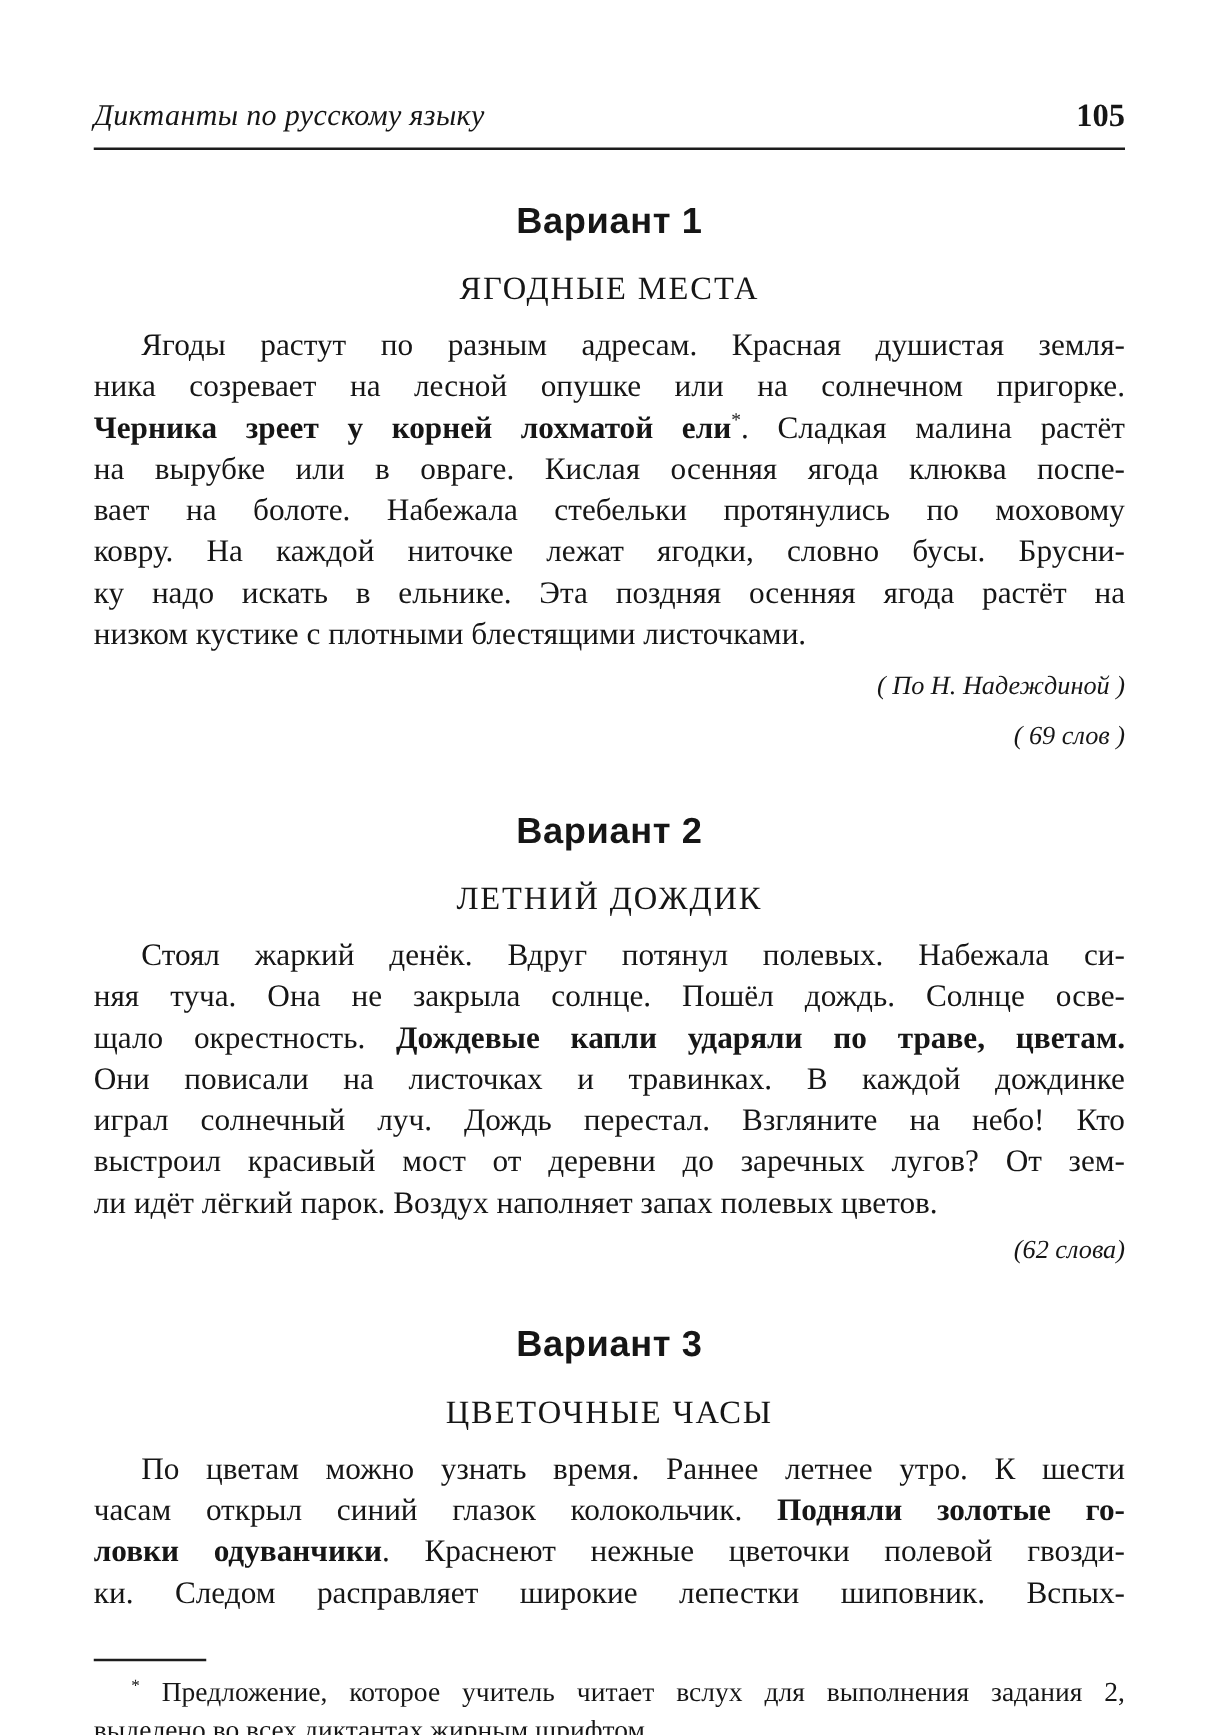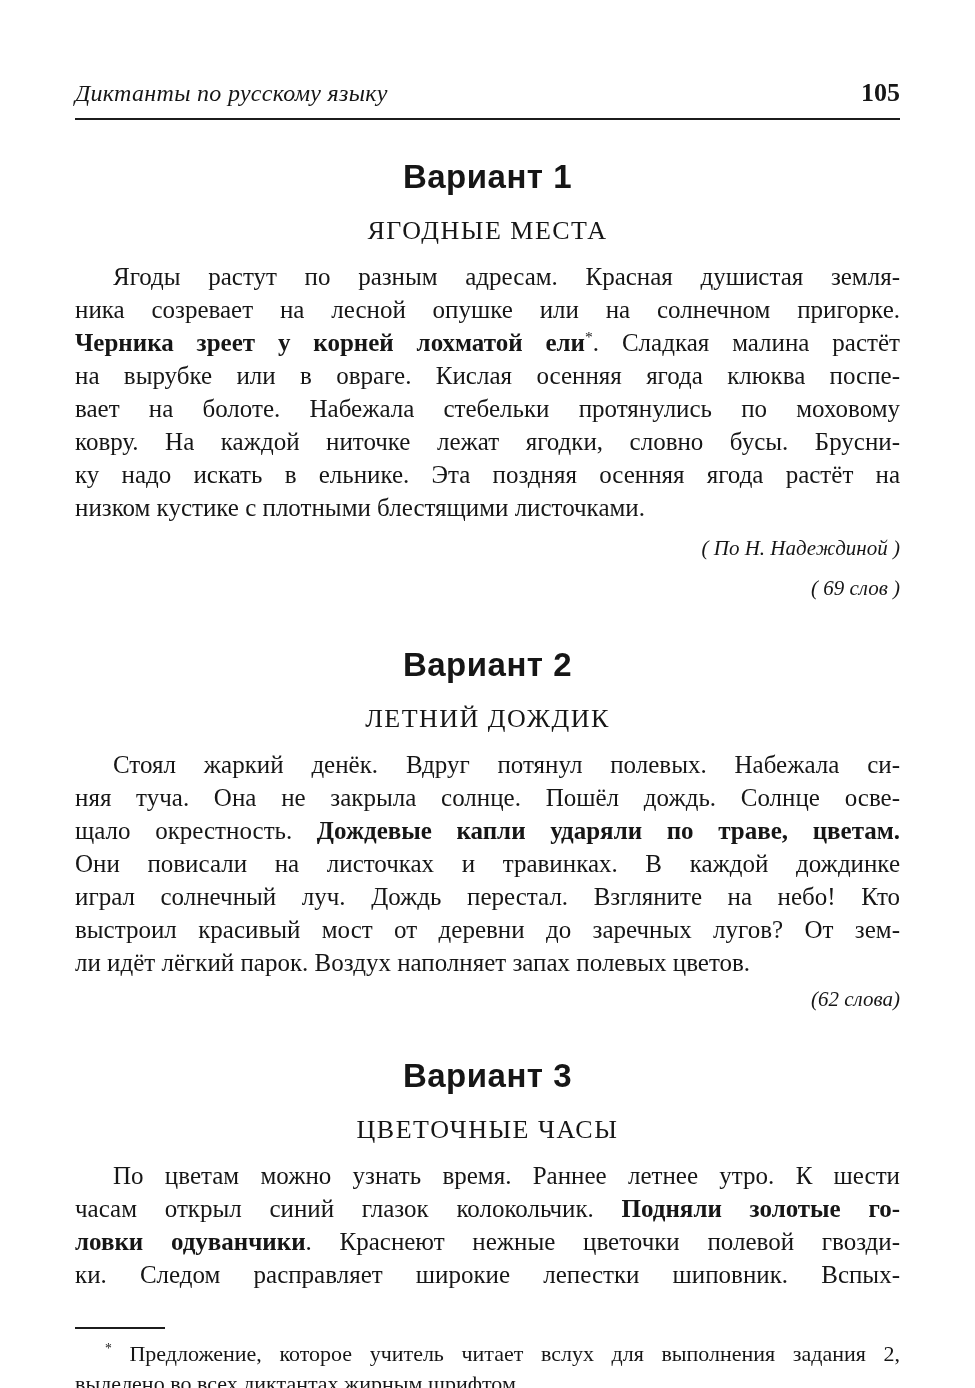--- a/index.html
+++ b/index.html
@@ -34,21 +34,21 @@
   .page-number {
     font-weight: bold;
     font-size: 26px;
   }
   
   .variant-heading {
     margin-top: 40px;
     text-align: center;
     font-family: "Liberation Sans", "DejaVu Sans", sans-serif;
     font-weight: bold;
-    font-size: 33px;
+    font-size: 29px;
     line-height: 34px;
     letter-spacing: 0.5px;
   }
   .dictation-title {
     margin-top: 22px;
     text-align: center;
     font-size: 26px;
     line-height: 30px;
     letter-spacing: 1.5px;
   }

